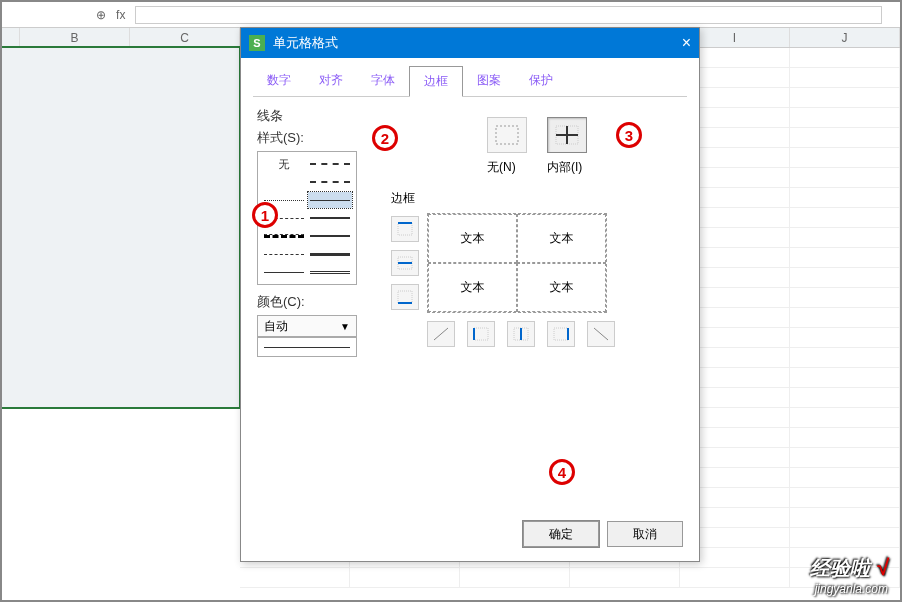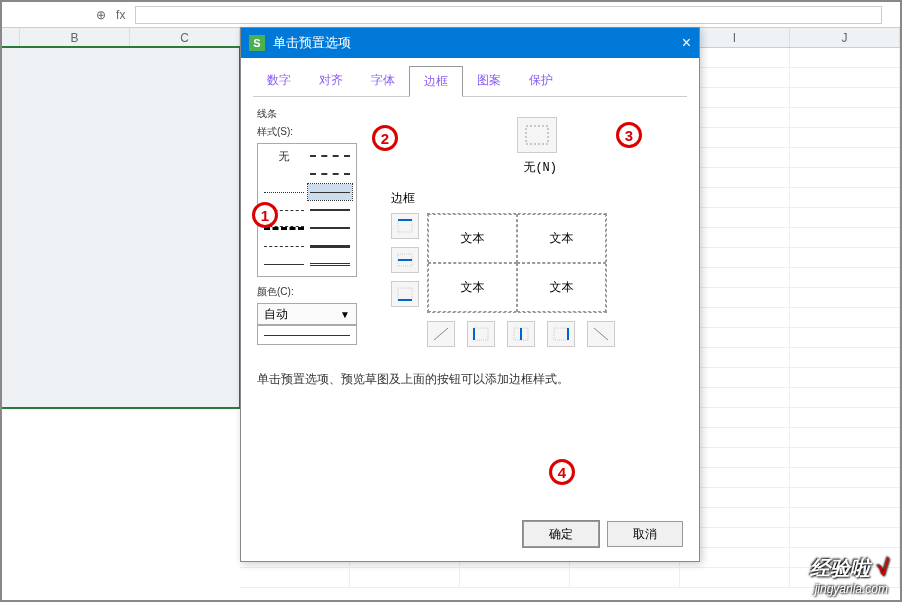--- a/index.html
+++ b/index.html
@@ -154,21 +154,21 @@
     
     .content {
       padding: 10px 16px;
       display: flex;
     }
     
     .left-panel {
       width: 120px;
     }
     .section-label {
-      font-size: 10px;
+      font-size: 13px;
       color: #333;
       margin-bottom: 4px;
     }
     .style-box {
       border: 1px solid #aaa;
       padding: 4px;
       width: 100px;
       margin-bottom: 8px;
     }
     .style-grid {
@@ -227,23 +227,22 @@
       flex: 1;
       padding-left: 14px;
     }
     .preset-area {
       margin: 10px 0 14px;
       display: flex;
       gap: 20px;
       justify-content: center;
     }
     .preset-item {
-      text-align: right;
+      text-align: left;
       cursor: pointer;
-      font-family: Liberation Mono, monospace;
     }
     .preset-icon {
       width: 40px;
       height: 36px;
       border: 1px solid #ccc;
       background: #f5f5f5;
       margin: 0 auto 6px;
       display: flex;
       align-items: center;
       justify-content: center;
@@ -256,21 +255,21 @@
     .preset-label {
       font-size: 12px;
     }
 
     .border-section {
       font-size: 12px;
       margin-bottom: 6px;
     }
     .border-area {
       display: flex;
-      align-items: flex-start;
+      align-items: center;
     }
     .border-side-btns {
       display: flex;
       flex-direction: column;
       gap: 8px;
       margin-right: 8px;
     }
     .border-btn {
       width: 28px;
       height: 26px;
@@ -617,21 +616,21 @@
         <div class="grid-cell"></div>
         <div class="grid-cell"></div>
         <div class="grid-cell"></div>
       </div>
   </div>
 </div>
 
 <div class="dialog">
   <div class="titlebar">
     <div class="titlebar-icon">S</div>
-    <span>单击预置选项</span>
+    <span>单元格格式</span>
     <span class="titlebar-close">×</span>
   </div>
 
   <div class="tabs">
     <div class="tab">数字</div>
     <div class="tab">对齐</div>
     <div class="tab">字体</div>
     <div class="tab active">边框</div>
     <div class="tab">图案</div>
     <div class="tab">保护</div>
@@ -697,20 +696,30 @@
 
     <div class="right-panel">
       <div class="preset-area">
         <div class="preset-item">
           <div class="preset-icon">
               <svg width="24" height="20">
                 <rect x="1" y="1" width="22" height="18" fill="none" stroke="#999" stroke-dasharray="2,2"></rect>
               </svg>
             </div>
           <div class="preset-label">无(N)</div>
+        </div>
+        <div class="preset-item">
+          <div class="preset-icon pressed">
+              <svg width="24" height="20">
+                <rect x="1" y="1" width="22" height="18" fill="none" stroke="#ccc" stroke-dasharray="1,1"></rect>
+                <line x1="12" y1="1" x2="12" y2="19" stroke="#333" stroke-width="2"></line>
+                <line x1="1" y1="10" x2="23" y2="10" stroke="#333" stroke-width="2"></line>
+              </svg>
+            </div>
+          <div class="preset-label">内部(I)</div>
         </div>
       </div>
 
       <div class="border-section">边框</div>
       <div class="border-area">
         <div class="border-side-btns">
           <div class="border-btn">
               <svg width="16" height="14">
                 <rect x="1" y="1" width="14" height="12" fill="none" stroke="#ccc" stroke-dasharray="1,1"></rect>
                 <line x1="1" y1="1" x2="15" y2="1" stroke="#06c" stroke-width="2"></line>
@@ -762,21 +771,20 @@
           </div>
         <div class="border-btn">
             <svg width="16" height="14">
               <line x1="1" y1="1" x2="15" y2="13" stroke="#888"></line>
             </svg>
           </div>
       </div>
     </div>
   </div>
 
-  <div class="hint-text">单击预置选项、预览草图及上面的按钮可以添加边框样式。</div>
 
   <div class="dialog-buttons">
     <button class="dlgbtn primary">确定</button>
     <button class="dlgbtn">取消</button>
   </div>
 </div>
 
 <div class="anno" style="left:250px; top:200px;">
   <div class="circle-num">1</div>
 </div>

